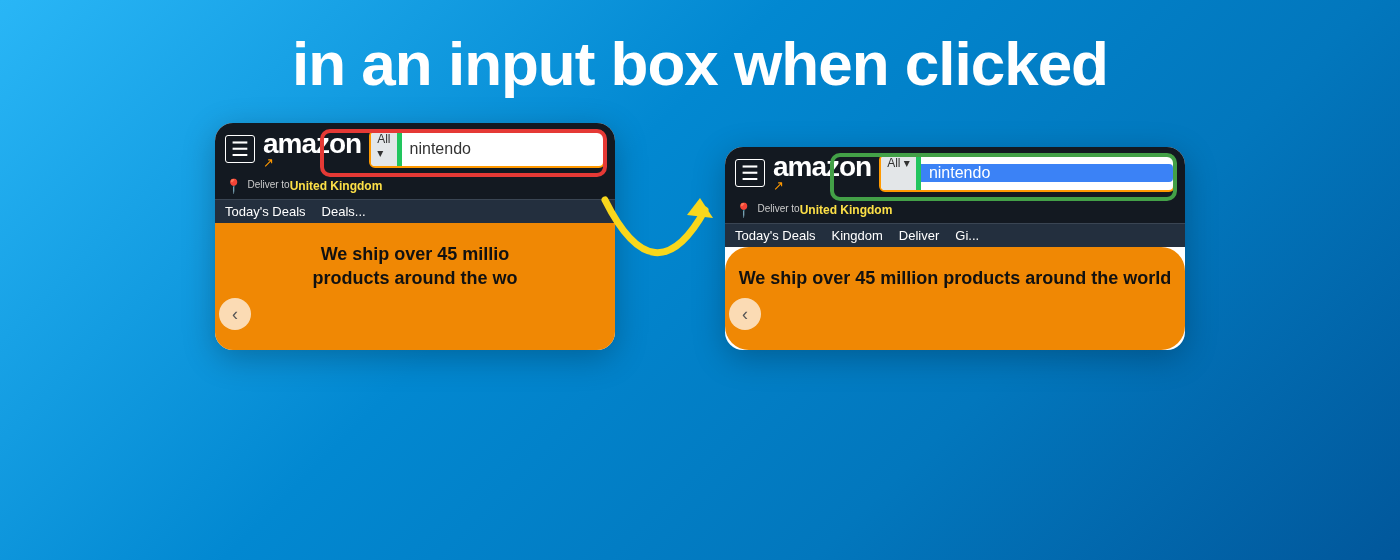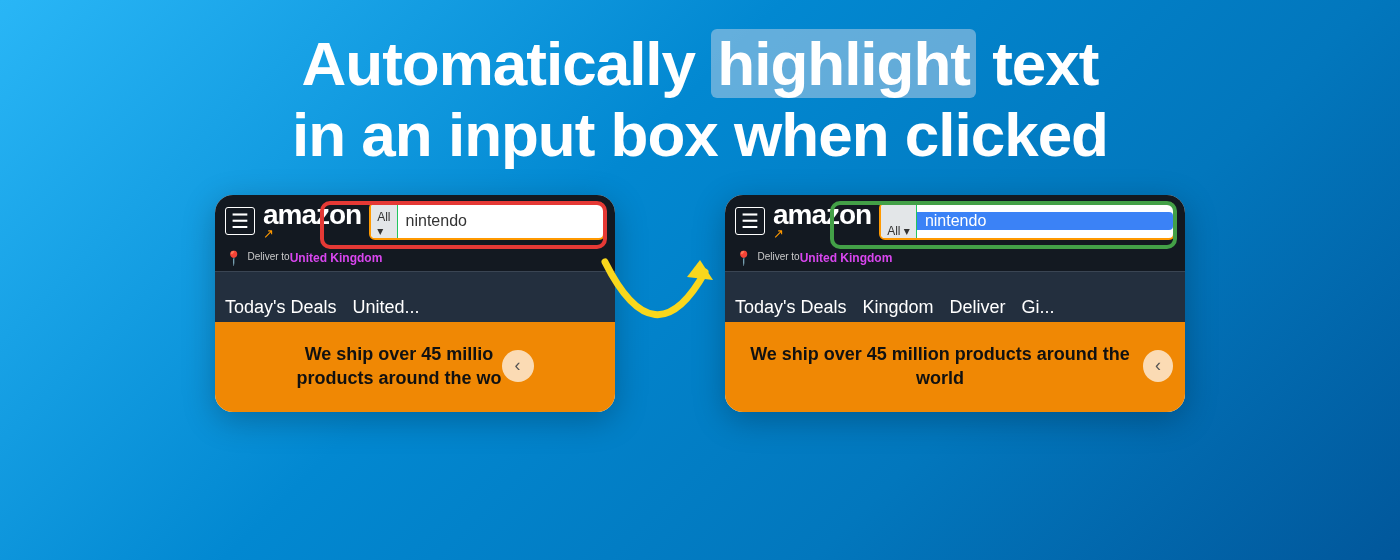--- a/index.html
+++ b/index.html
@@ -123,23 +123,23 @@
     }
 
     .search-dropdown {
       background: #e3e6e8;
       border: none;
       padding: 0 6px;
       font-size: 12px;
       height: 100%;
       cursor: pointer;
       color: #333;
-      border-right: 1px solid #22c55e;
-      display: flex;
-      align-items: flex-end;
+      border-right: 5px solid #22c55e;
+      display: flex;
+      align-items: flex-start;
       gap: 2px;
     }
 
     .search-input {
       flex: 1;
       border: none;
       outline: none;
       font-size: 16px;
       padding: 0 8px;
       color: #333;
@@ -191,49 +191,48 @@
       display: flex;
       flex-direction: row;
     }
 
     .deliver-label {
       color: #ccc;
       font-size: 10px;
     }
 
     .deliver-country {
-      color: #d946ef;
+      color: #fde047;
       font-size: 12px;
       font-weight: 700;
     }
 
     
     .amz-nav-links {
       background: #232f3e;
       display: flex;
       align-items: center;
       padding: 4px 10px;
       gap: 16px;
       overflow: hidden;
     }
 
     .amz-nav-link {
       color: #ffffff;
-      font-size: 18px;
+      font-size: 13px;
       white-space: nowrap;
-      margin-top: 21px;
     }
 
     
     .amz-promo {
       background: #f08804;
-      padding: 20px 12px;
+      padding: 20px 4px;
       min-height: 90px;
       display: flex;
-      flex-direction: row;
+      flex-direction: column;
       align-items: center;
       justify-content: center;
     }
 
     .amz-promo-text {
       color: #111;
       font-size: 18px;
       font-weight: 700;
       text-align: center;
       line-height: 1.3;
@@ -252,23 +251,20 @@
       justify-content: center;
       font-size: 18px;
       color: #555;
       z-index: 5;
     }
   </style>
 </head>
 <body>
 
 <div class="headline">
-  <span class="headline-line1">
-    Automatically <span class="highlight-word">highlight</span> text
-  </span>
   <span class="headline-line2">in an input box when clicked</span>
 </div>
 
 <div class="screenshots-row">
 
   <div class="screenshot-card left">
 
     <div class="red-border-overlay"></div>
 
     <div class="amz-nav">
@@ -288,21 +284,21 @@
     <div class="amz-deliver">
       <span class="deliver-icon">📍</span>
       <div class="deliver-text">
         <span class="deliver-label">Deliver to</span>
         <span class="deliver-country">United Kingdom</span>
       </div>
     </div>
 
     <div class="amz-nav-links">
       <span class="amz-nav-link">Today's Deals</span>
-      <span class="amz-nav-link">United...</span>
+      <span class="amz-nav-link">Deals...</span>
     </div>
 
     <div class="amz-promo" style="position:relative;">
       <p class="amz-promo-text">We ship over 45 millio<br>products around the wo</p>
       <div class="amz-carousel-btn" style="position:relative; left:auto; bottom:auto; margin-top:8px; align-self:flex-start;">‹</div>
     </div>
   </div>
 
   <div style="position:relative; z-index:30; width:140px; display:flex; align-items:center; justify-content:center; margin-bottom:60px;">
     <svg width="140" height="110" viewBox="0 0 140 110">
@@ -340,19 +336,19 @@
       </div>
     </div>
 
     <div class="amz-nav-links">
       <span class="amz-nav-link">Today's Deals</span>
       <span class="amz-nav-link">Kingdom</span>
       <span class="amz-nav-link">Deliver</span>
       <span class="amz-nav-link">Gi...</span>
     </div>
 
-    <div class="amz-promo" style="position:relative;">
+    <div class="amz-promo" style="position:relative;border-radius:24px;">
       <p class="amz-promo-text">We ship over 45 million products around the world</p>
       <div class="amz-carousel-btn" style="position:relative; left:auto; bottom:auto; margin-top:8px; align-self:flex-start;">‹</div>
     </div>
   </div>
 
 </div>
 
 </body></html>

